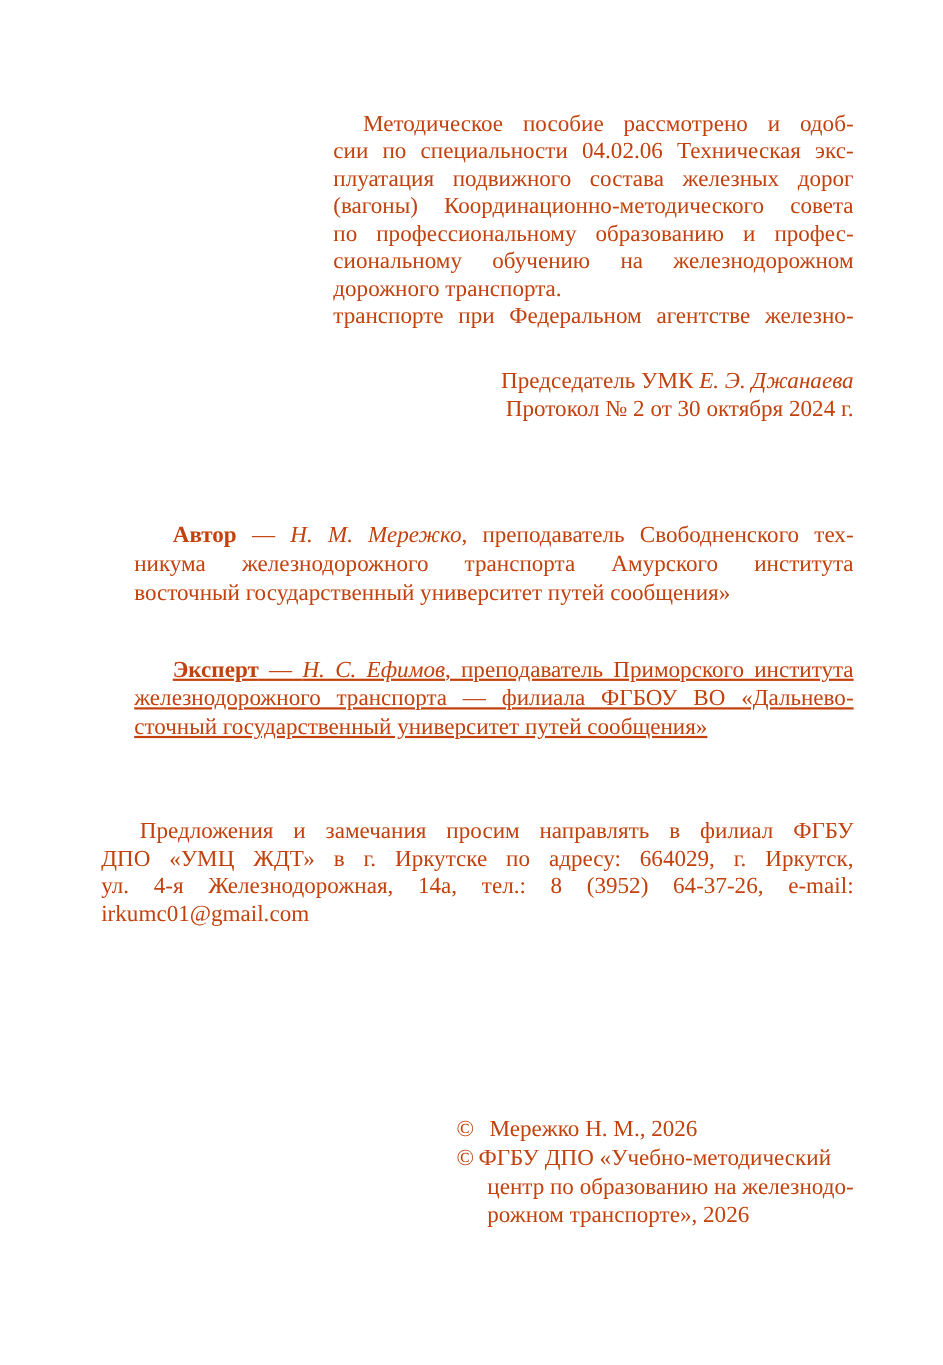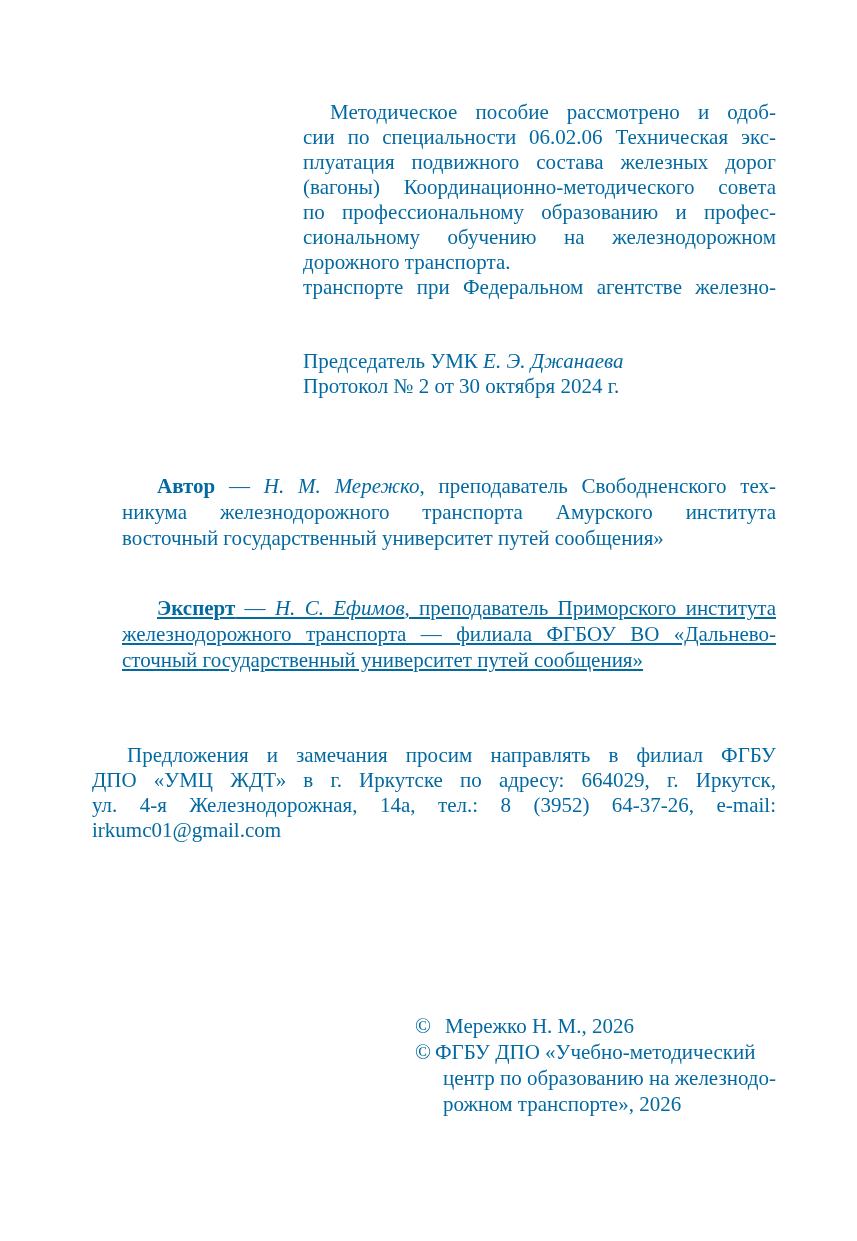--- a/index.html
+++ b/index.html
@@ -6,52 +6,52 @@
     margin: 0;
     padding: 0;
     background: #ffffff;
   }
   .page {
     position: relative;
     width: 857px;
     height: 1241px;
     background: #ffffff;
     font-family: "Liberation Serif", "DejaVu Serif", serif;
-    color: #0369a1;
+    color: #c2410c;
     font-size: 21px;
     overflow: hidden;
   }
   .block { position: absolute; }
   .ln { line-height: 25px; }
   
   .j  { text-align: justify; text-align-last: justify; }
   .ind-sm { text-indent: 27px; }
   .ind    { text-indent: 35px; }
   .b { font-weight: bold; }
   .i { font-style: italic; }
 
   #approval  { left: 303px; top: 100px; width: 473px; }
-  #signature { left: 303px; top: 349px; width: 473px; }
+  #signature { left: 303px; top: 334px; width: 473px; text-align: right; }
   #author    { left: 92px;  top: 473px; width: 684px; }
   #author .ln, #expert .ln, #copyright .ln { line-height: 26px; margin-left: 30px; }
   #expert    { left: 92px;  top: 595px; width: 684px; text-decoration: underline; }
   #contact   { left: 92px;  top: 743px; width: 684px; }
   #copyright { left: 385px; top: 1013px; width: 400px; }
   .csym-wide   { display: inline-block; width: 30px; }
   .csym-narrow { display: inline-block; width: 20px; }
   .cindent { padding-left: 28px; }
 </style>
 </head>
 <body>
 
 <div class="page">
 
   <div id="approval" class="block">
     <div class="ln j ind-sm">Методическое пособие рассмотрено и одоб-</div>
-    <div class="ln j">сии по специальности 06.02.06 Техническая экс-</div>
+    <div class="ln j">сии по специальности 04.02.06 Техническая экс-</div>
     <div class="ln j">плуатация подвижного состава железных дорог</div>
     <div class="ln j">(вагоны) Координационно-методического совета</div>
     <div class="ln j">по профессиональному образованию и профес-</div>
     <div class="ln j">сиональному обучению на железнодорожном</div>
     <div class="ln">дорожного транспорта.</div>
     <div class="ln j">транспорте при Федеральном агентстве железно-</div>
   </div>
 
   <div id="signature" class="block">
     <div class="ln"><span>Председатель УМК </span><span class="i">Е. Э. Джанаева</span></div>

